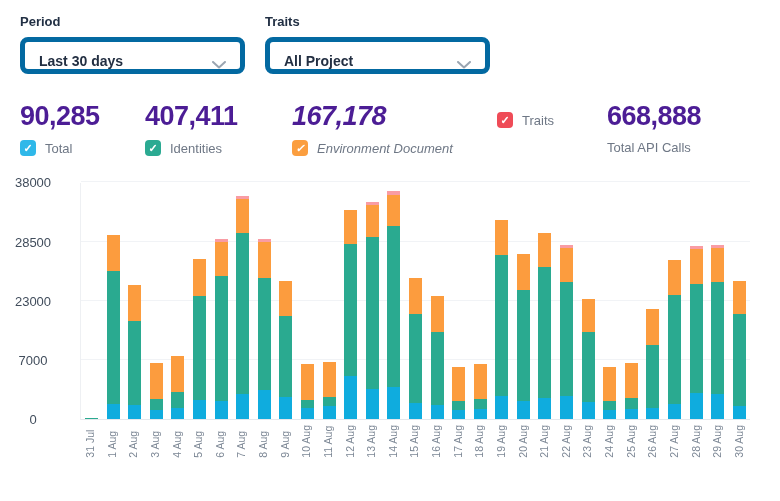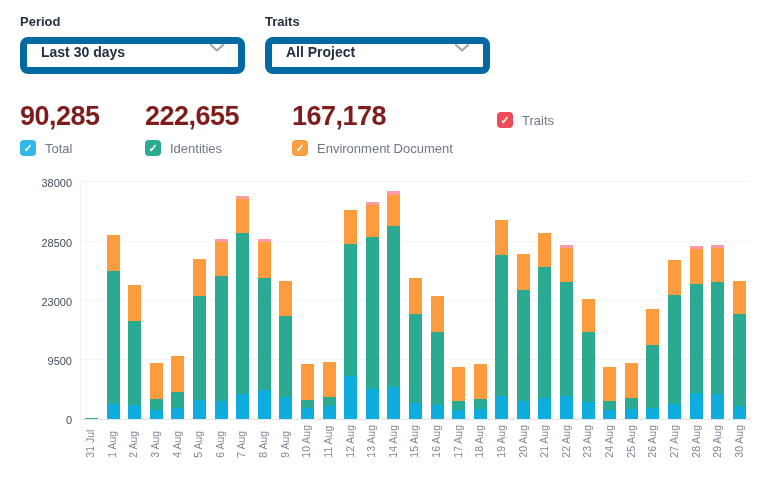--- a/index.html
+++ b/index.html
@@ -12,56 +12,56 @@
   .page { padding: 14px 20px 0 20px; }
 
   
   .filters { display: flex; gap: 20px; }
   .filter-group { width: 225px; }
   .filter-label {
     font-size: 13px; font-weight: 700; color: #223044;
     margin-bottom: 8px;
   }
   .select-box {
-    height: 37px; border: 7px solid #0369a1; border-radius: 8px;
-    display: flex; align-items: flex-start; justify-content: space-between;
+    height: 37px; border: 5px solid #0369a1; border-radius: 8px;
+    display: flex; align-items: flex-end; justify-content: space-between;
     padding: 0 14px; cursor: pointer; background: #fff;
   }
   .select-value { font-size: 14px; font-weight: 700; color: #232f42; }
   .chevron { display: flex; align-items: center; }
 
   
   .stats { display: flex; margin-top: 28px; }
   .stat:nth-child(1) { width: 125px; }
   .stat:nth-child(2) { width: 147px; }
-  .stat:nth-child(3) { width: 205px; }
+  .stat:nth-child(3) { width: 205px; font-style: italic; }
   .stat:nth-child(4) { width: 110px; }
   .stat-value {
-    font-size: 27px; font-weight: 700; color: #7f1d1d;
+    font-size: 27px; font-weight: 700; color: #4c1d95;
     letter-spacing: -0.5px; line-height: 1.05;
   }
   .stat-label {
     margin-top: 10px; display: flex; align-items: center; gap: 9px;
     font-size: 13px; color: #6e7785;
   }
   .checkbox {
     width: 16px; height: 16px; border-radius: 4px; flex: 0 0 16px;
     display: flex; align-items: center; justify-content: center;
     color: #fff; font-size: 11px; font-weight: 700; cursor: pointer;
     line-height: 1;
   }
 
   
   .chart { position: relative; margin-top: 27px; padding-left: 60px; padding-right: 10px; }
   .plot { position: relative; height: 237px; border-bottom: 1px solid #e4e8ec; border-left: 1px solid #eef0f3; }
   .gridline { position: absolute; left: 0; right: 0; height: 1px; background: #f1f3f6; }
   .ylabels { position: absolute; top: 0; left: 0; width: 52px; height: 237px; }
   .ylabel {
-    position: absolute; right: 0; font-size: 11px; color: #414d5c;
-    line-height: 14px; text-align: right; width: 46px;
+    position: absolute; right: 16px; font-size: 13px; color: #414d5c;
+    line-height: 14px; text-align: center; width: 46px;
   }
   .bars {
     position: absolute; left: 0; right: 0; top: 0; bottom: 0;
     display: flex; justify-content: space-between; align-items: flex-end;
     padding: 0 4px;
   }
   .bar { width: 13px; display: flex; flex-direction: column; justify-content: flex-end; }
   .seg { width: 100%; }
   .xlabels { display: flex; justify-content: space-between; padding: 0 4px; margin-top: 5px; }
   .xcell { width: 13px; display: flex; justify-content: center; }
@@ -102,45 +102,51 @@
 
   <div class="stats">
     <div class="stat">
       <div class="stat-value">90,285</div>
       <div class="stat-label">
         <span class="checkbox" style="background: rgb(47, 184, 233);">✓</span>
         <span>Total</span>
       </div>
     </div>
     <div class="stat">
-      <div class="stat-value">222,655</div>
+      <div class="stat-value">407,411</div>
       <div class="stat-label">
         <span class="checkbox" style="background: rgb(43, 170, 146);">✓</span>
         <span>Identities</span>
       </div>
     </div>
     <div class="stat">
       <div class="stat-value">167,178</div>
       <div class="stat-label">
         <span class="checkbox" style="background: rgb(251, 158, 63);">✓</span>
         <span>Environment Document</span>
       </div>
     </div>
     <div class="stat">
       <div class="stat-label">
         <span class="checkbox" style="background: rgb(239, 75, 87);">✓</span>
         <span>Traits</span>
       </div>
     </div>
+    <div class="stat">
+      <div class="stat-value">668,888</div>
+      <div class="stat-label">
+        <span>Total API Calls</span>
+      </div>
+    </div>
   </div>
 
   <div class="chart">
     <div class="ylabels" id="ylabels">
         <div class="ylabel" style="bottom: -7px;">0</div>
-        <div class="ylabel" style="bottom: 52.25px;">9500</div>
+        <div class="ylabel" style="bottom: 52.25px;">7000</div>
         <div class="ylabel" style="bottom: 111.5px;">23000</div>
         <div class="ylabel" style="bottom: 170.75px;">28500</div>
         <div class="ylabel" style="bottom: 230px;">38000</div>
       </div>
     <div class="plot" id="plot">
         <div class="gridline" style="bottom: 237px;"></div>
         <div class="gridline" style="bottom: 177.75px;"></div>
         <div class="gridline" style="bottom: 118.5px;"></div>
         <div class="gridline" style="bottom: 59.25px;"></div>
       <div class="bars" id="bars">

